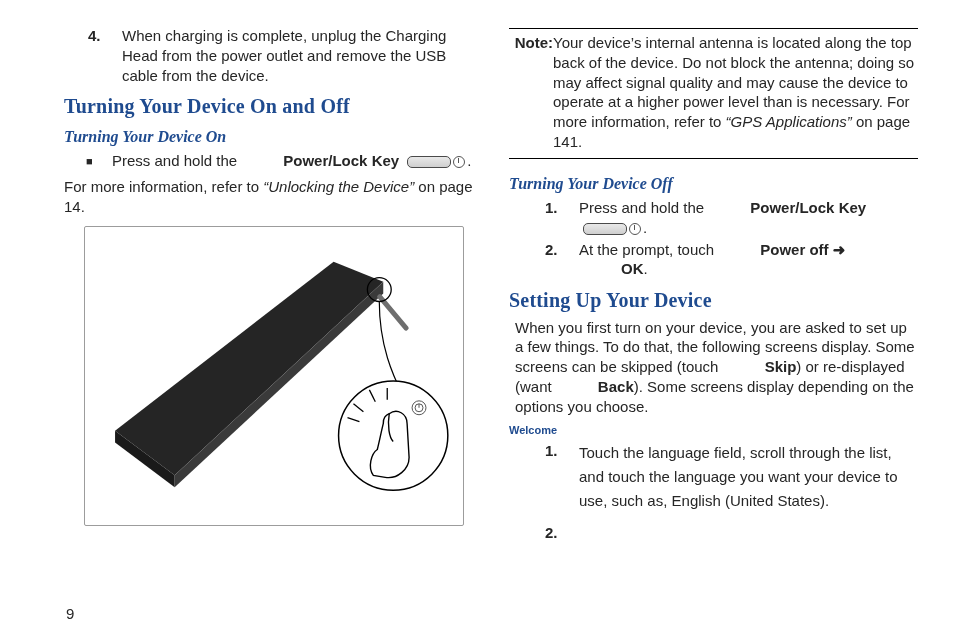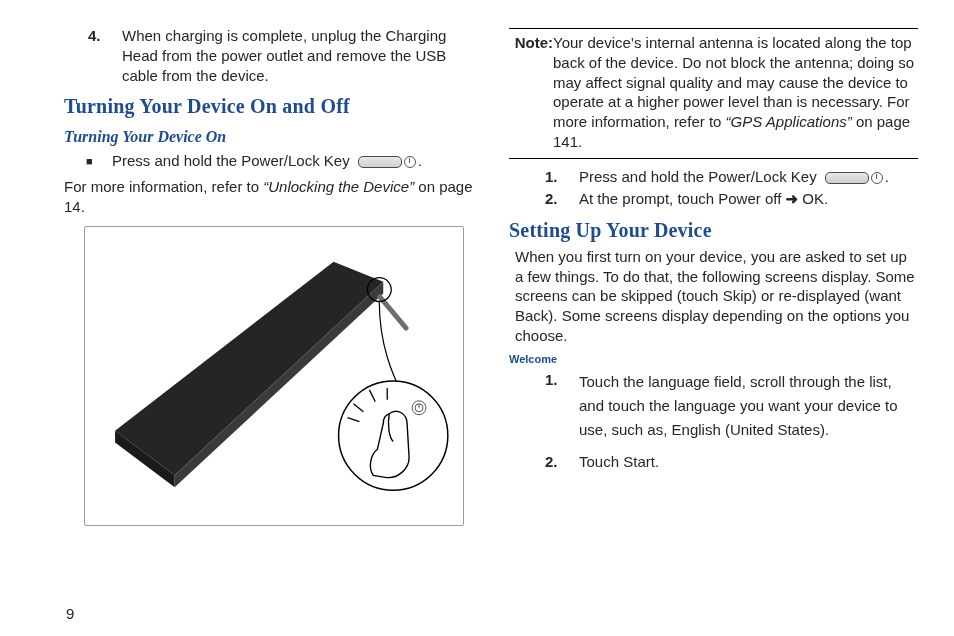--- a/index.html
+++ b/index.html
@@ -60,21 +60,21 @@
   .h3b {
     font-weight: 700;
     color: #1f4b8f;
     font-size: 11px;
     margin: 6px 0 4px 0;
   }
 
   .para { margin: 4px 0 6px 0; }
   .para-mb { margin: 4px 0 10px 0; }
 
-  .bold { font-weight: 400; }
+  .bold { font-weight: 700; margin-left: 42px; }
   .ital { font-style: italic; }
 
   .rule {
     border: 0; border-top: 1.5px solid #000;
     margin: 2px 0;
   }
   .rule-light {
     border: 0; border-top: 1px solid #000;
     margin: 2px 0;
   }
@@ -206,20 +206,21 @@
       <div class="note-body para">
         <div class="note-label">Note:</div>
         <div class="note-text">
           <span>Your device’s internal antenna is located along the top back of the device. Do not block the antenna; doing so may affect signal quality and may cause the device to operate at a higher power level than is necessary. For more information, refer to </span><span class="ital">“GPS Applications”</span><span> on page 141.</span>
         </div>
       </div>
       <hr class="rule-light">
 
       <div style="height:6px"></div>
 
+      <div class="h3">Turning Your Device Off</div>
 
       <div class="ordered-item indent-2">
         <div class="num">1.</div>
         <div class="body">
           <span>Press and hold the </span><span class="bold">Power/Lock Key</span>
           <span class="pkey"><span class="slot"></span><span class="pow"></span></span><span>.</span>
         </div>
       </div>
 
       <div class="ordered-item indent-2">
@@ -237,22 +238,19 @@
 
       <div class="h3b">Welcome</div>
 
       <div class="ordered-item indent-2" style="margin-bottom:10px">
         <div class="num">1.</div>
         <div class="body" style="line-height:1.6">Touch the language field, scroll through the list, and touch the language you want your device to use, such as, English (United States).</div>
       </div>
 
       <div class="ordered-item indent-2">
         <div class="num">2.</div>
-        <div class="body">
-          <span>Touch </span><span class="bold">Start</span><span>.</span>
-        </div>
       </div>
 
     </div>
   </div>
 
   <div class="pageno">9</div>
 </div>
 
 </body></html>

